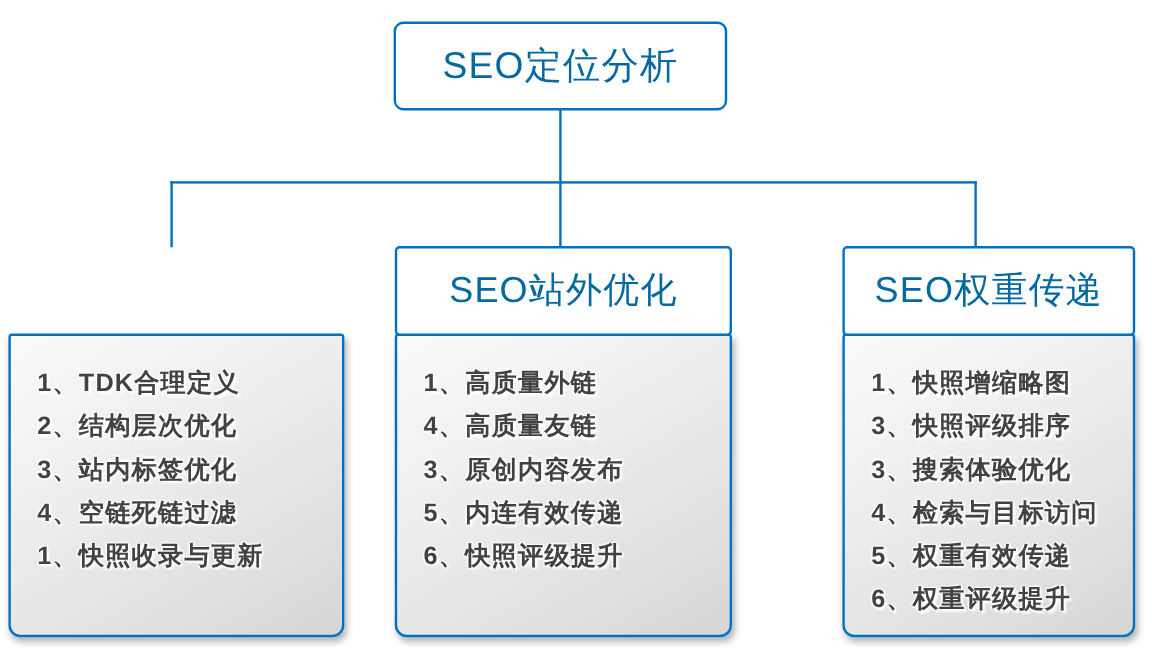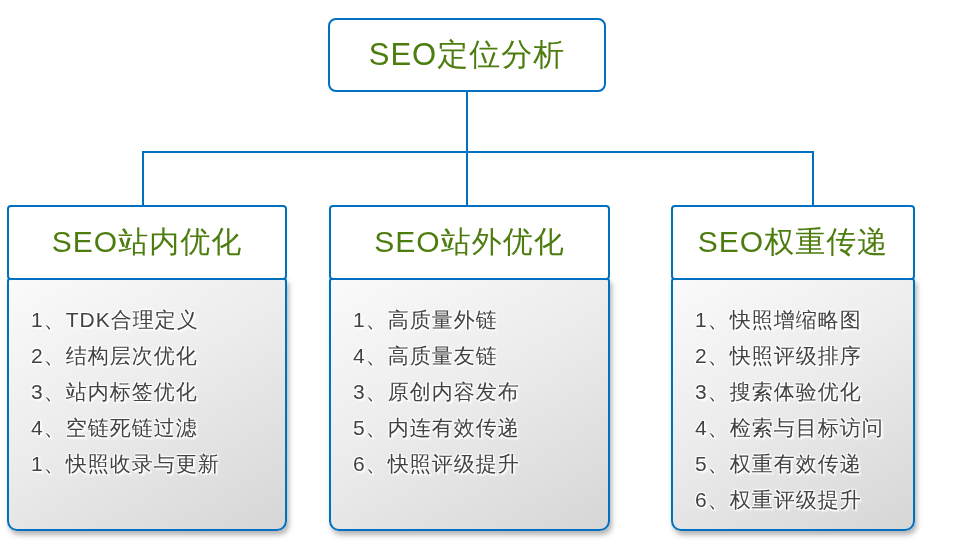--- a/index.html
+++ b/index.html
@@ -6,40 +6,41 @@
   body{
     width:960px;height:550px;position:relative;overflow:hidden;
     background:#ffffff;
     font-family:"Liberation Sans","DejaVu Sans",sans-serif;
   }
   .line{position:absolute;background:#0070C0;}
   .node{
     position:absolute;box-sizing:border-box;
     border:2px solid #0070C0;background:#ffffff;
     display:flex;align-items:center;justify-content:center;
-    color:#4d7c0f;
+    color:#0369a1;
   }
   .root-box{
     left:328px;top:18px;width:278px;height:74px;
     border-radius:8px;font-size:31px;letter-spacing:1px;
   }
   .branch-header{
     top:205px;height:75px;border-radius:4px;
     font-size:30px;letter-spacing:1px;z-index:2;
   }
   .branch-list{
     position:absolute;box-sizing:border-box;top:278px;height:253px;
     border:2px solid #0070C0;border-radius:3px 3px 10px 10px;z-index:1;
     background:linear-gradient(150deg,#fafafa 0%,#ececec 45%,#d6d6d6 100%);
     box-shadow:2px 4px 5px rgba(110,110,110,0.5);
     padding:22px 6px 0 22px;
+    font-weight:bold;
   }
   .col1{left:7px;width:280px;}
   .col2{left:329px;width:281px;}
-  .col3{left:671px;width:244px;}
+  .col3{left:702px;width:244px;}
   .list-item{
     font-size:21px;line-height:36px;color:#424242;letter-spacing:1px;
     white-space:nowrap;
     text-shadow:-1px -1px 1px #ffffff,1px -1px 1px #ffffff,
                 -1px 1px 1px #ffffff,1px 1px 1px #ffffff,2px 2px 2px #ffffff;
   }
 </style>
 </head>
 <body>
 
@@ -48,23 +49,20 @@
   <div class="node root-box">
     <span>SEO定位分析</span>
   </div>
 
   <div class="line" style="left:466px;top:91px;width:2px;height:61px;"></div>
   <div class="line" style="left:142px;top:151px;width:672px;height:2px;"></div>
   <div class="line" style="left:142px;top:151px;width:2px;height:55px;"></div>
   <div class="line" style="left:466px;top:151px;width:2px;height:55px;"></div>
   <div class="line" style="left:812px;top:151px;width:2px;height:55px;"></div>
 
-  <div class="node branch-header col1">
-    <span>SEO站内优化</span>
-  </div>
   <div class="branch-list col1">
     <div class="list-item">1、TDK合理定义</div>
     <div class="list-item">2、结构层次优化</div>
     <div class="list-item">3、站内标签优化</div>
     <div class="list-item">4、空链死链过滤</div>
     <div class="list-item">1、快照收录与更新</div>
   </div>
 
   <div class="node branch-header col2">
     <span>SEO站外优化</span>
@@ -75,20 +73,20 @@
     <div class="list-item">3、原创内容发布</div>
     <div class="list-item">5、内连有效传递</div>
     <div class="list-item">6、快照评级提升</div>
   </div>
 
   <div class="node branch-header col3">
     <span>SEO权重传递</span>
   </div>
   <div class="branch-list col3">
     <div class="list-item">1、快照增缩略图</div>
-    <div class="list-item">2、快照评级排序</div>
+    <div class="list-item">3、快照评级排序</div>
     <div class="list-item">3、搜索体验优化</div>
     <div class="list-item">4、检索与目标访问</div>
     <div class="list-item">5、权重有效传递</div>
     <div class="list-item">6、权重评级提升</div>
   </div>
 
 </div>
 
 </body></html>

